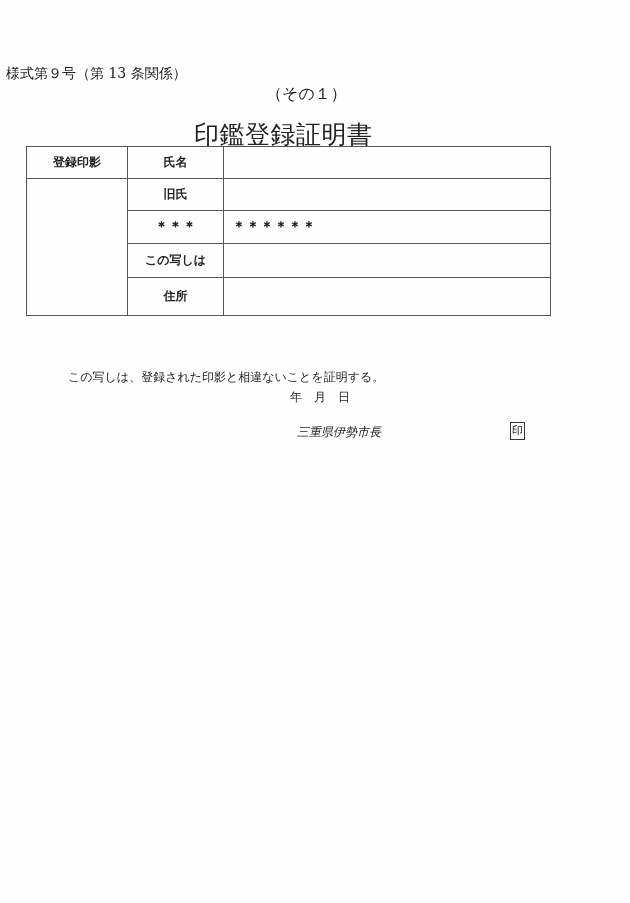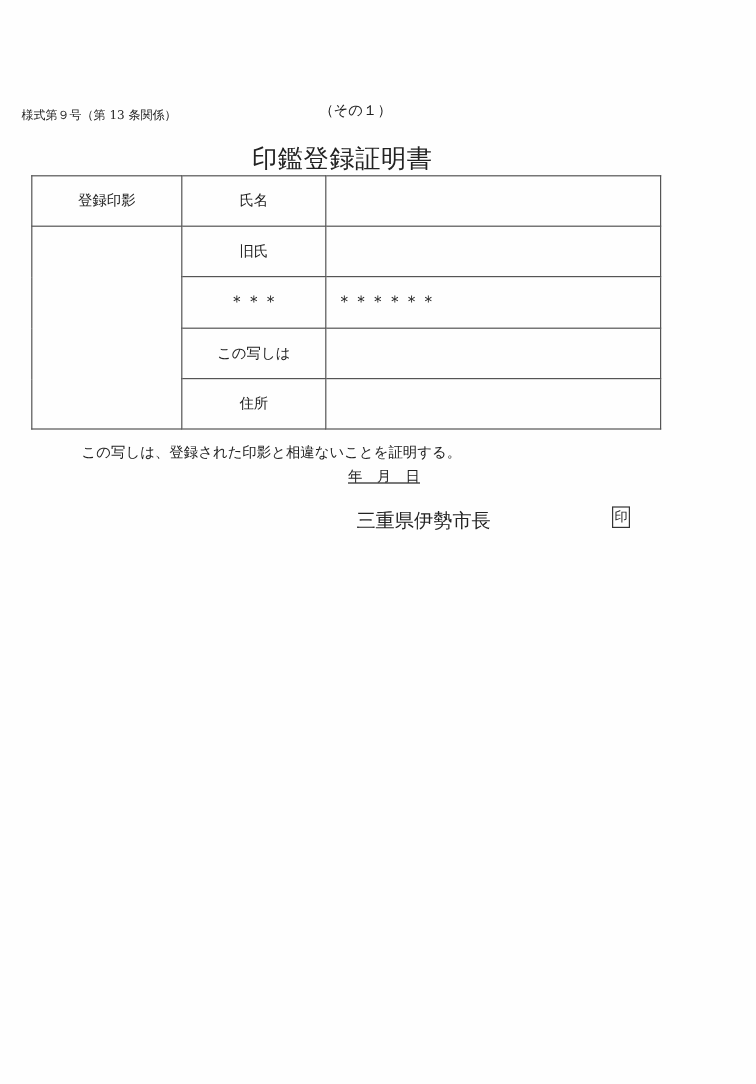--- a/index.html
+++ b/index.html
@@ -1,27 +1,27 @@
 <!DOCTYPE html>
 <html><head>
 <meta charset="utf-8">
 <style>
   html, body { margin:0; padding:0; }
   body { width:630px; height:903px; background:#fefefe; position:relative; overflow:hidden;
          font-family:"DejaVu Serif", serif; color:#222; }
   .abs { position:absolute; white-space:nowrap; }
-  #form-no { left:18px; top:65px; font-size:10px;margin-top:24px; }
-  #sono { left:266px; top:84px; font-size:12px; }
-  #title { left:210px; top:118px; font-size:21px; letter-spacing:0.5px;font-family:Liberation Mono, monospace; }
+  #form-no { left:6px; top:65px; font-size:14px; }
+  #sono { left:266px; top:84px; font-size:16px; }
+  #title { left:194px; top:118px; font-size:25px; letter-spacing:0.5px;font-family:Liberation Mono, monospace; }
   table { position:absolute; left:26px; top:146px; width:525px; border-collapse:collapse; }
-  td { border:1px solid #555; font-size:12px; text-align:center; padding:12px; }
+  td { border:1px solid #555; font-size:12px; text-align:center; padding:0;font-weight:bold; }
   td.val { text-align:left; padding-left:8px; }
   #stmt { left:68px; top:369px; font-size:12px; }
-  #date { left:290px; top:389px; font-size:12px; word-spacing:0;text-decoration:underline; }
-  #mayor { left:297px; top:424px; font-size:16px; }
+  #date { left:290px; top:389px; font-size:12px; word-spacing:0; }
+  #mayor { left:297px; top:424px; font-size:12px;font-style:italic; }
   #seal { left:510px; top:422px; font-size:11px; border:1px solid #333; padding:0 1px; line-height:16px; }
 </style>
 </head>
 <body>
 
 <div id="form-no" class="abs">様式第９号（第 13 条関係）</div>
 <div id="sono" class="abs">（その１）</div>
 <div id="title" class="abs">印鑑登録証明書</div>
 
 <table>

